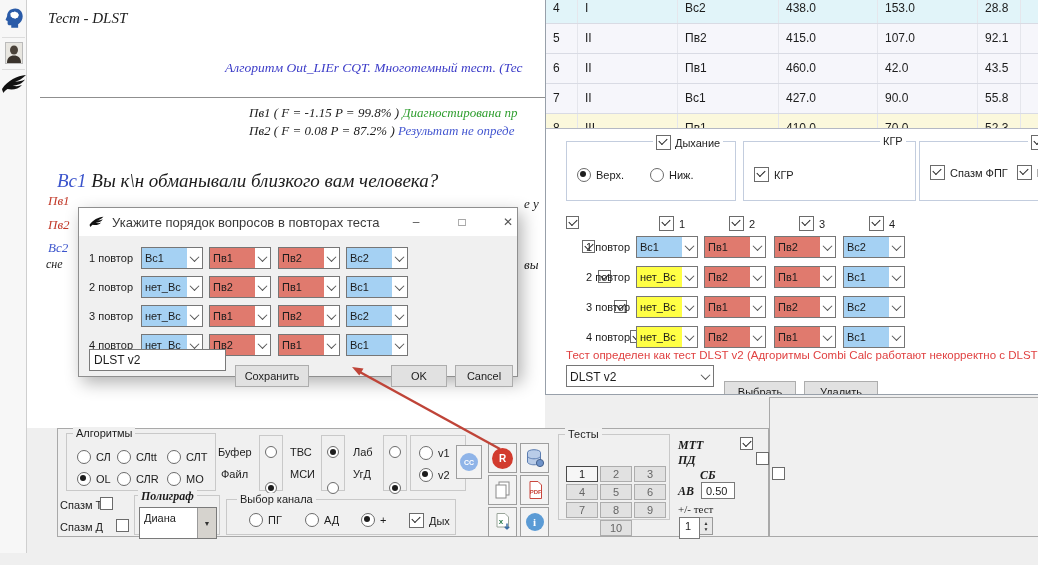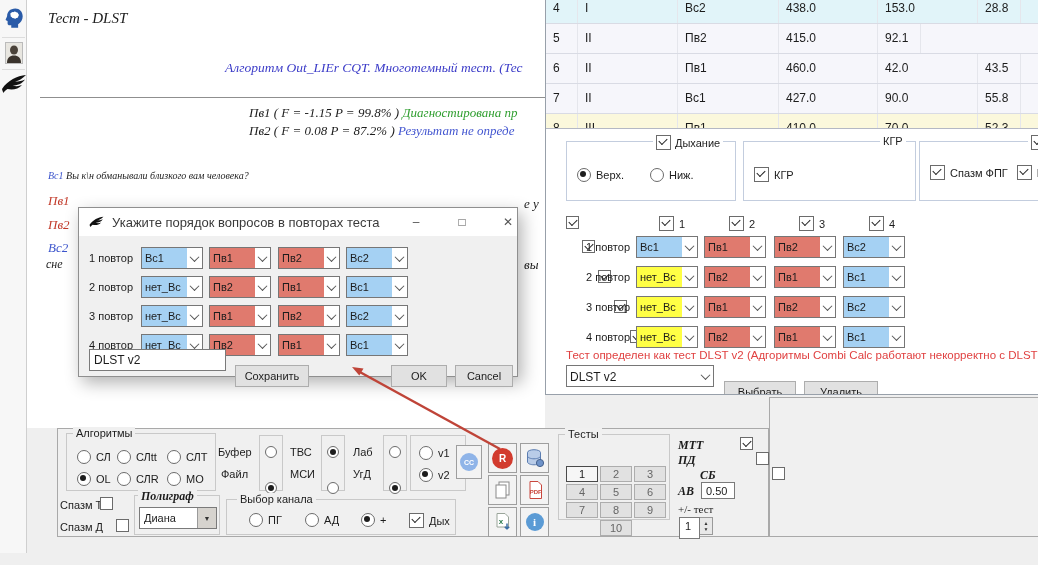--- a/index.html
+++ b/index.html
@@ -93,21 +93,21 @@
     <div class="a t" style="left:198px;top:60px;font-size:13.5px;color:#3c3cc8">Алгоритм Out_LIEr CQT. Многотемный тест. (Тес</div>
     <div class="a" style="left:13px;top:97px;width:505px;border-top:1px solid #8f8f8f"></div>
     <div class="a t" style="left:222px;top:105px;font-size:13px">
       <span>Пв1  ( F = -1.15   P = 99.8% )</span>
       <span style="color:#2f9e2f">Диагностирована пр</span>
     </div>
     <div class="a t" style="left:222px;top:123px;font-size:13px">
       <span>Пв2  ( F = 0.08   P = 87.2% )</span>
       <span style="color:#4356d0">Результат не опреде</span>
     </div>
-    <div class="a t" style="left:21px;top:170px;font-size:10px">
+    <div class="a t" style="left:30px;top:170px;font-size:19px">
       <span style="color:#3c55cc">Вс1</span>
       <span>Вы к\н обманывали близкого вам человека?</span>
     </div>
     <div class="a t" style="left:21px;top:193px;font-size:13px;color:#c23b2b">Пв1</div>
     <div class="a t" style="left:21px;top:217px;font-size:13px;color:#c23b2b">Пв2</div>
     <div class="a t" style="left:21px;top:240px;font-size:13px;color:#3c55cc">Вс2</div>
     <div class="a t" style="left:19px;top:257px;font-size:12px">сне</div>
     <div class="a t" style="left:497px;top:196px;font-size:13px">е у</div>
     <div class="a t" style="left:497px;top:257px;font-size:13px">вы</div>
   </div>
@@ -124,20 +124,21 @@
           <div class="tc" style="width:99px">438.0</div>
           <div class="tc" style="width:100px">153.0</div>
           <div class="tc" style="width:43px">28.8</div>
           <div class="tc" style="flex:1;border-right:none"></div>
         </div>
         <div class="trow" style="background-color: rgb(246, 246, 251);">
           <div class="tc" style="width:32px">5</div>
           <div class="tc" style="width:100px">II</div>
           <div class="tc" style="width:101px">Пв2</div>
           <div class="tc" style="width:99px">415.0</div>
+          <div class="tc" style="width:100px">107.0</div>
           <div class="tc" style="width:43px">92.1</div>
           <div class="tc" style="flex:1;border-right:none"></div>
         </div>
         <div class="trow" style="background-color: rgb(246, 246, 251);">
           <div class="tc" style="width:32px">6</div>
           <div class="tc" style="width:100px">II</div>
           <div class="tc" style="width:101px">Пв1</div>
           <div class="tc" style="width:99px">460.0</div>
           <div class="tc" style="width:100px">42.0</div>
           <div class="tc" style="width:43px">43.5</div>
@@ -450,21 +451,21 @@
       <span class="circ" style="width:18px;height:18px;background:#5b9bd5;font-size:11px;font-family:'Liberation Serif',serif">i</span>
     </div>
 
     <span class="a nw" style="left:2px;top:70px">Спазм Т</span>
     <span class="cb a" style="left:42px;top:68px"></span>
     <span class="a nw" style="left:2px;top:92px">Спазм Д</span>
     <span class="cb a" style="left:42px;top:90px"></span>
 
     <div class="a grp" style="left:76px;top:66px;width:86px;height:40px">
       <span class="grp-lab serifb" style="left:3px">Полиграф</span>
-      <div class="a" style="left:4px;top:11px;width:78px;height:22px;border:1px solid #7a7a7a;background:#fff;display:flex">
+      <div class="a" style="left:4px;top:11px;width:78px;height:32px;border:1px solid #7a7a7a;background:#fff;display:flex">
         <span style="flex:1;padding:4px 0 0 4px;font-size:11px">Диана</span>
         <span style="width:18px;background:#d6d3ce;border-left:1px solid #9a9a9a;display:flex;align-items:center;justify-content:center;font-size:7px;color:#333">▼</span>
       </div>
     </div>
 
     <div class="a grp" style="left:168px;top:70px;width:230px;height:36px">
       <span class="grp-lab" style="left:10px">Выбор канала</span>
       <div class="pair a" style="left:22px;top:13px">
           <span class="rd"></span>
           <span>ПГ</span>

